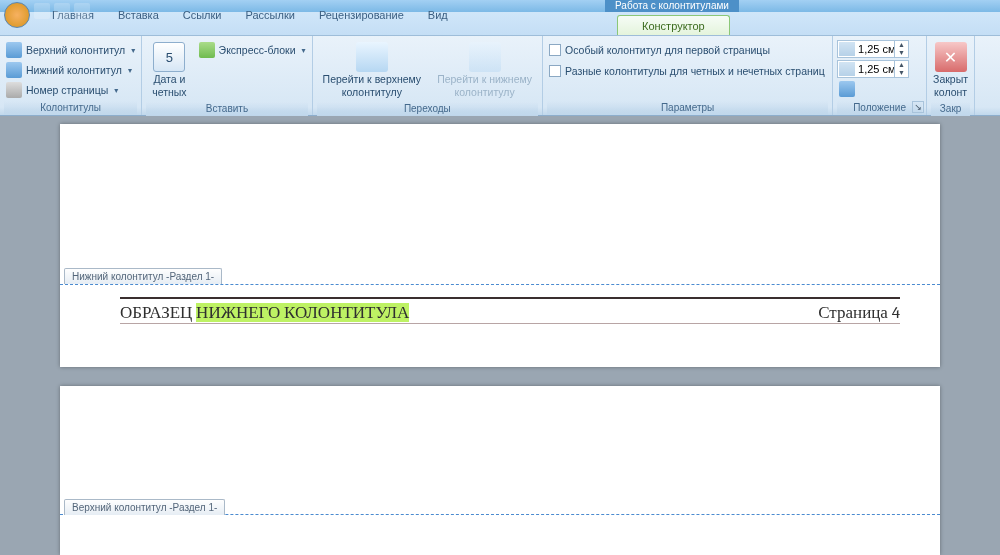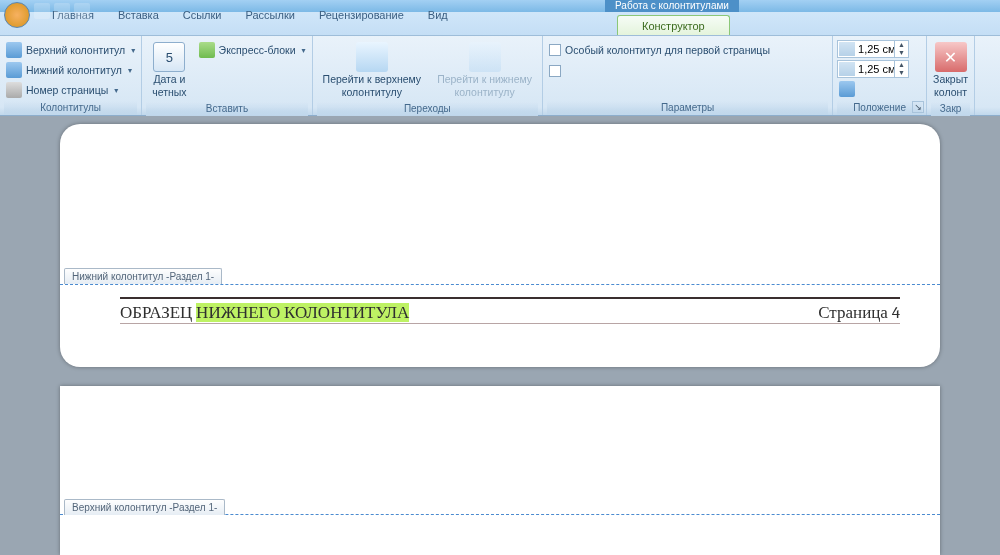--- a/index.html
+++ b/index.html
@@ -144,21 +144,21 @@
     align-items:center;
     gap:19px;
     overflow:hidden;
   }
   .page {
     width: 880px;
     background:#fff;
     box-shadow: 0 0 4px rgba(0,0,0,0.35);
     position:relative;
   }
-  .page1{ height: 245px; border-radius: 20px;}
+  .page1{ height: 245px;}
   .page2{ height: 170px;}
   .dashed-line{
     position:absolute;
     left:0; right:0;
     border-top: 1.5px dashed #4b8bd0;
   }
   .footer-region { top: 160px; }
   .tag {
     position:absolute;
     background: linear-gradient(#fefefe,#e6edf4);
@@ -268,20 +268,21 @@
 
   <div class="group" style="min-width:290px;">
     <div class="group-body">
       <div class="vstack" style="gap:1px;">
         <div class="hrow">
           <span class="cb"></span>
           <span class="smalltxt">Особый колонтитул для первой страницы</span>
         </div>
         <div class="hrow">
           <span class="cb"></span>
+          <span class="smalltxt">Разные колонтитулы для четных и нечетных страниц</span>
         </div>
       </div>
     </div>
     <div class="group-label">Параметры</div>
   </div>
 
   <div class="group" style="min-width:94px;">
     <div class="group-body">
       <div class="vstack" style="gap:2px;">
         <div class="spin">

